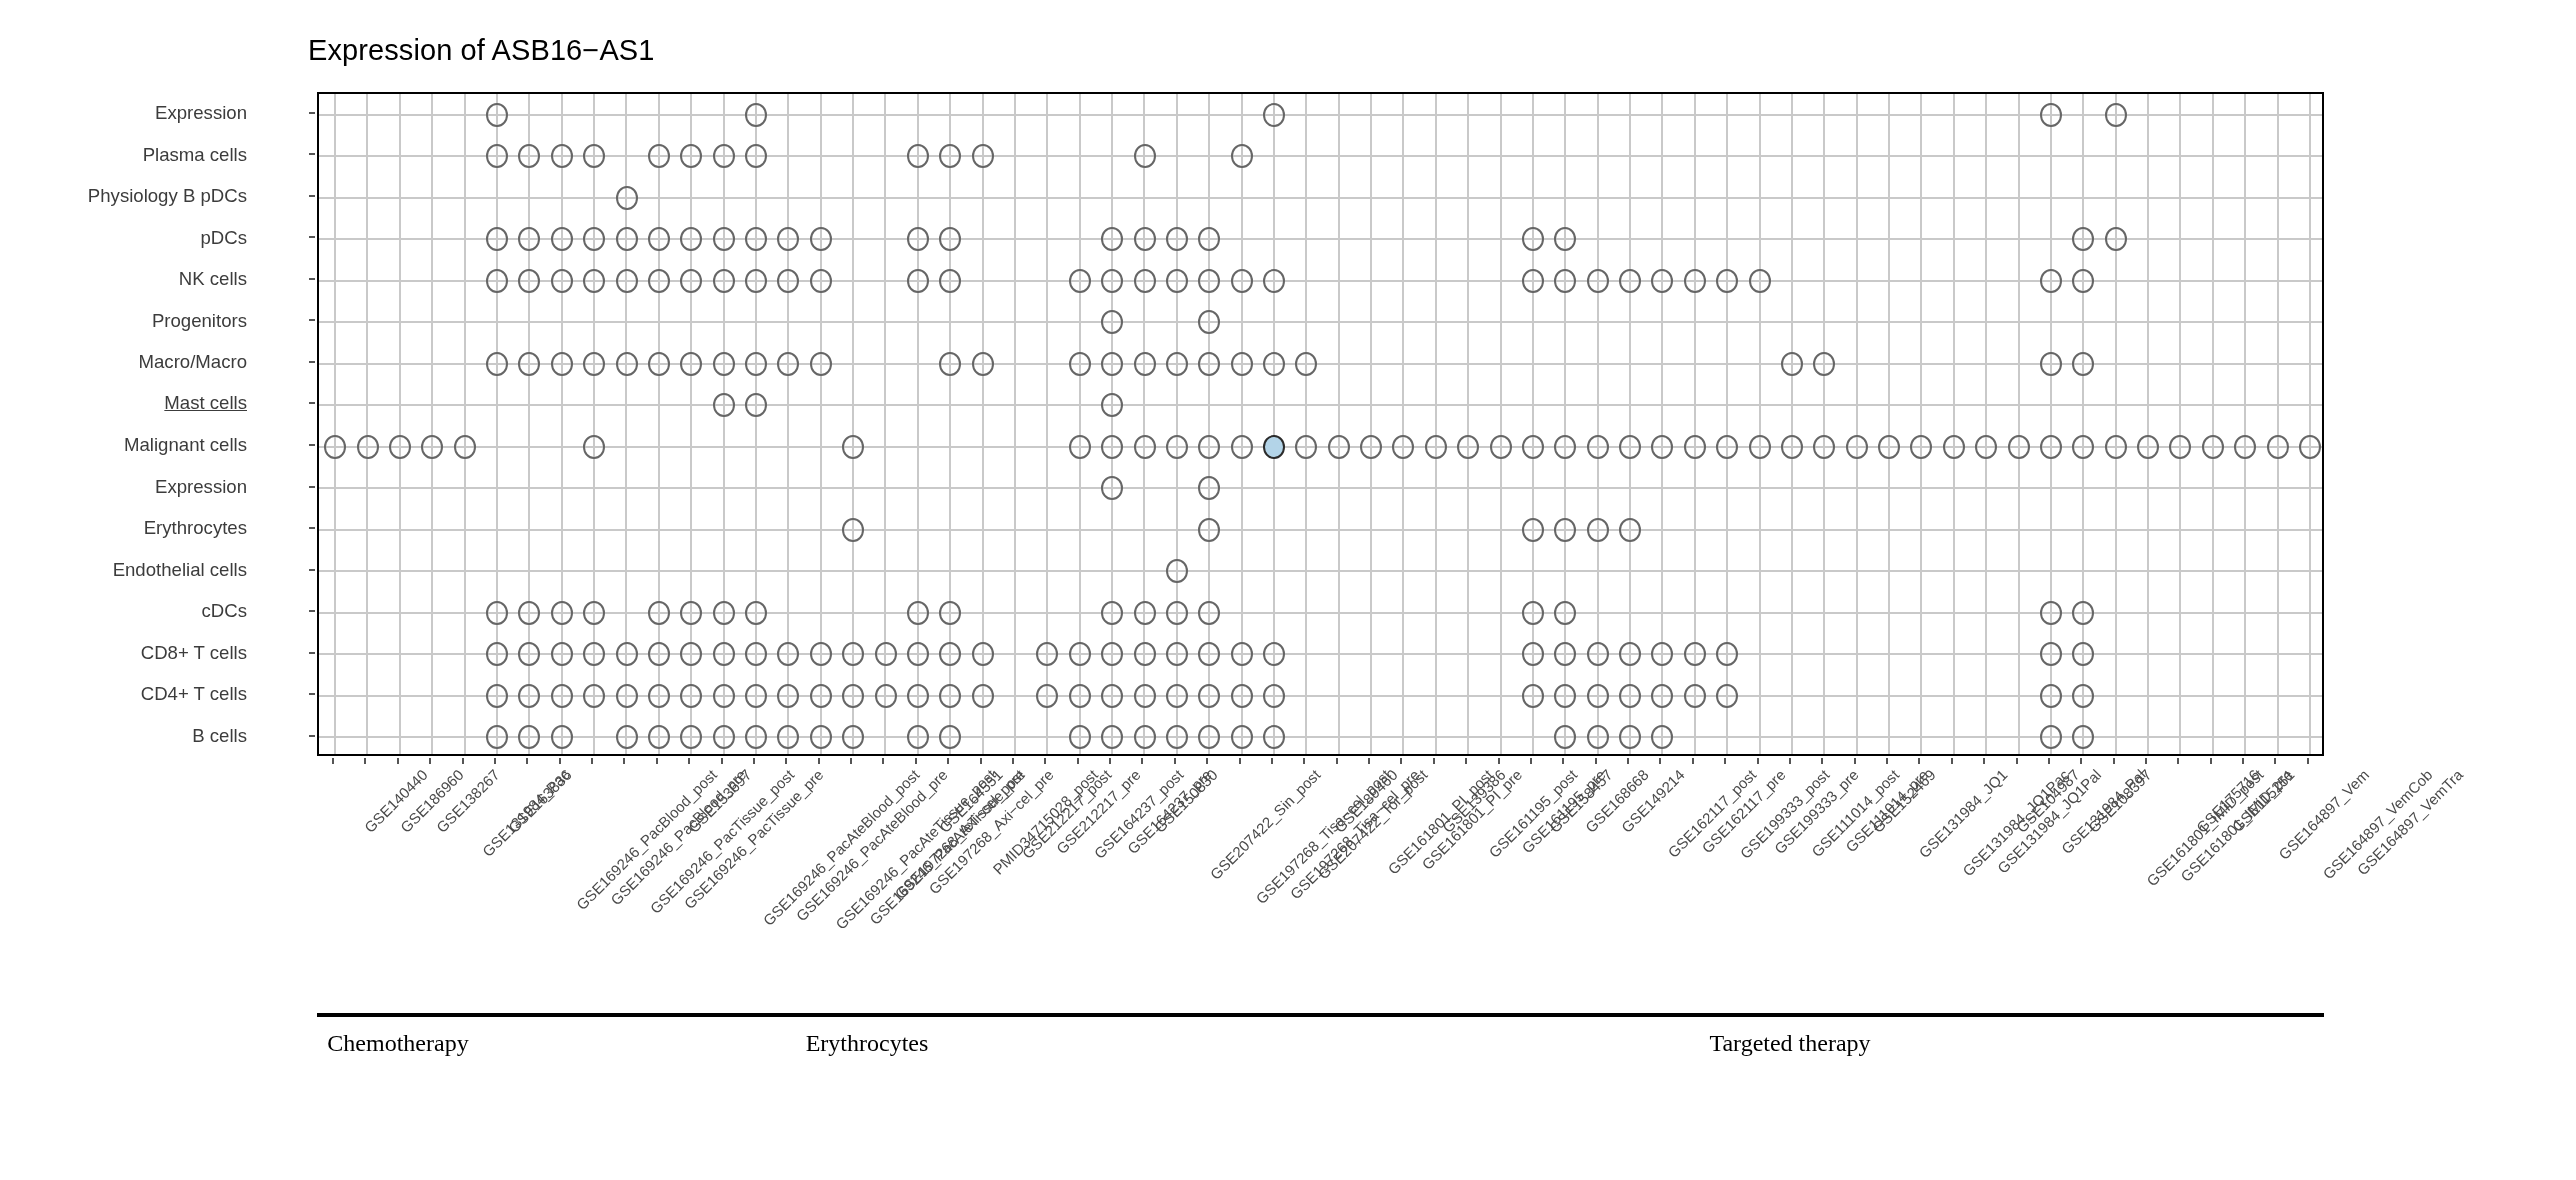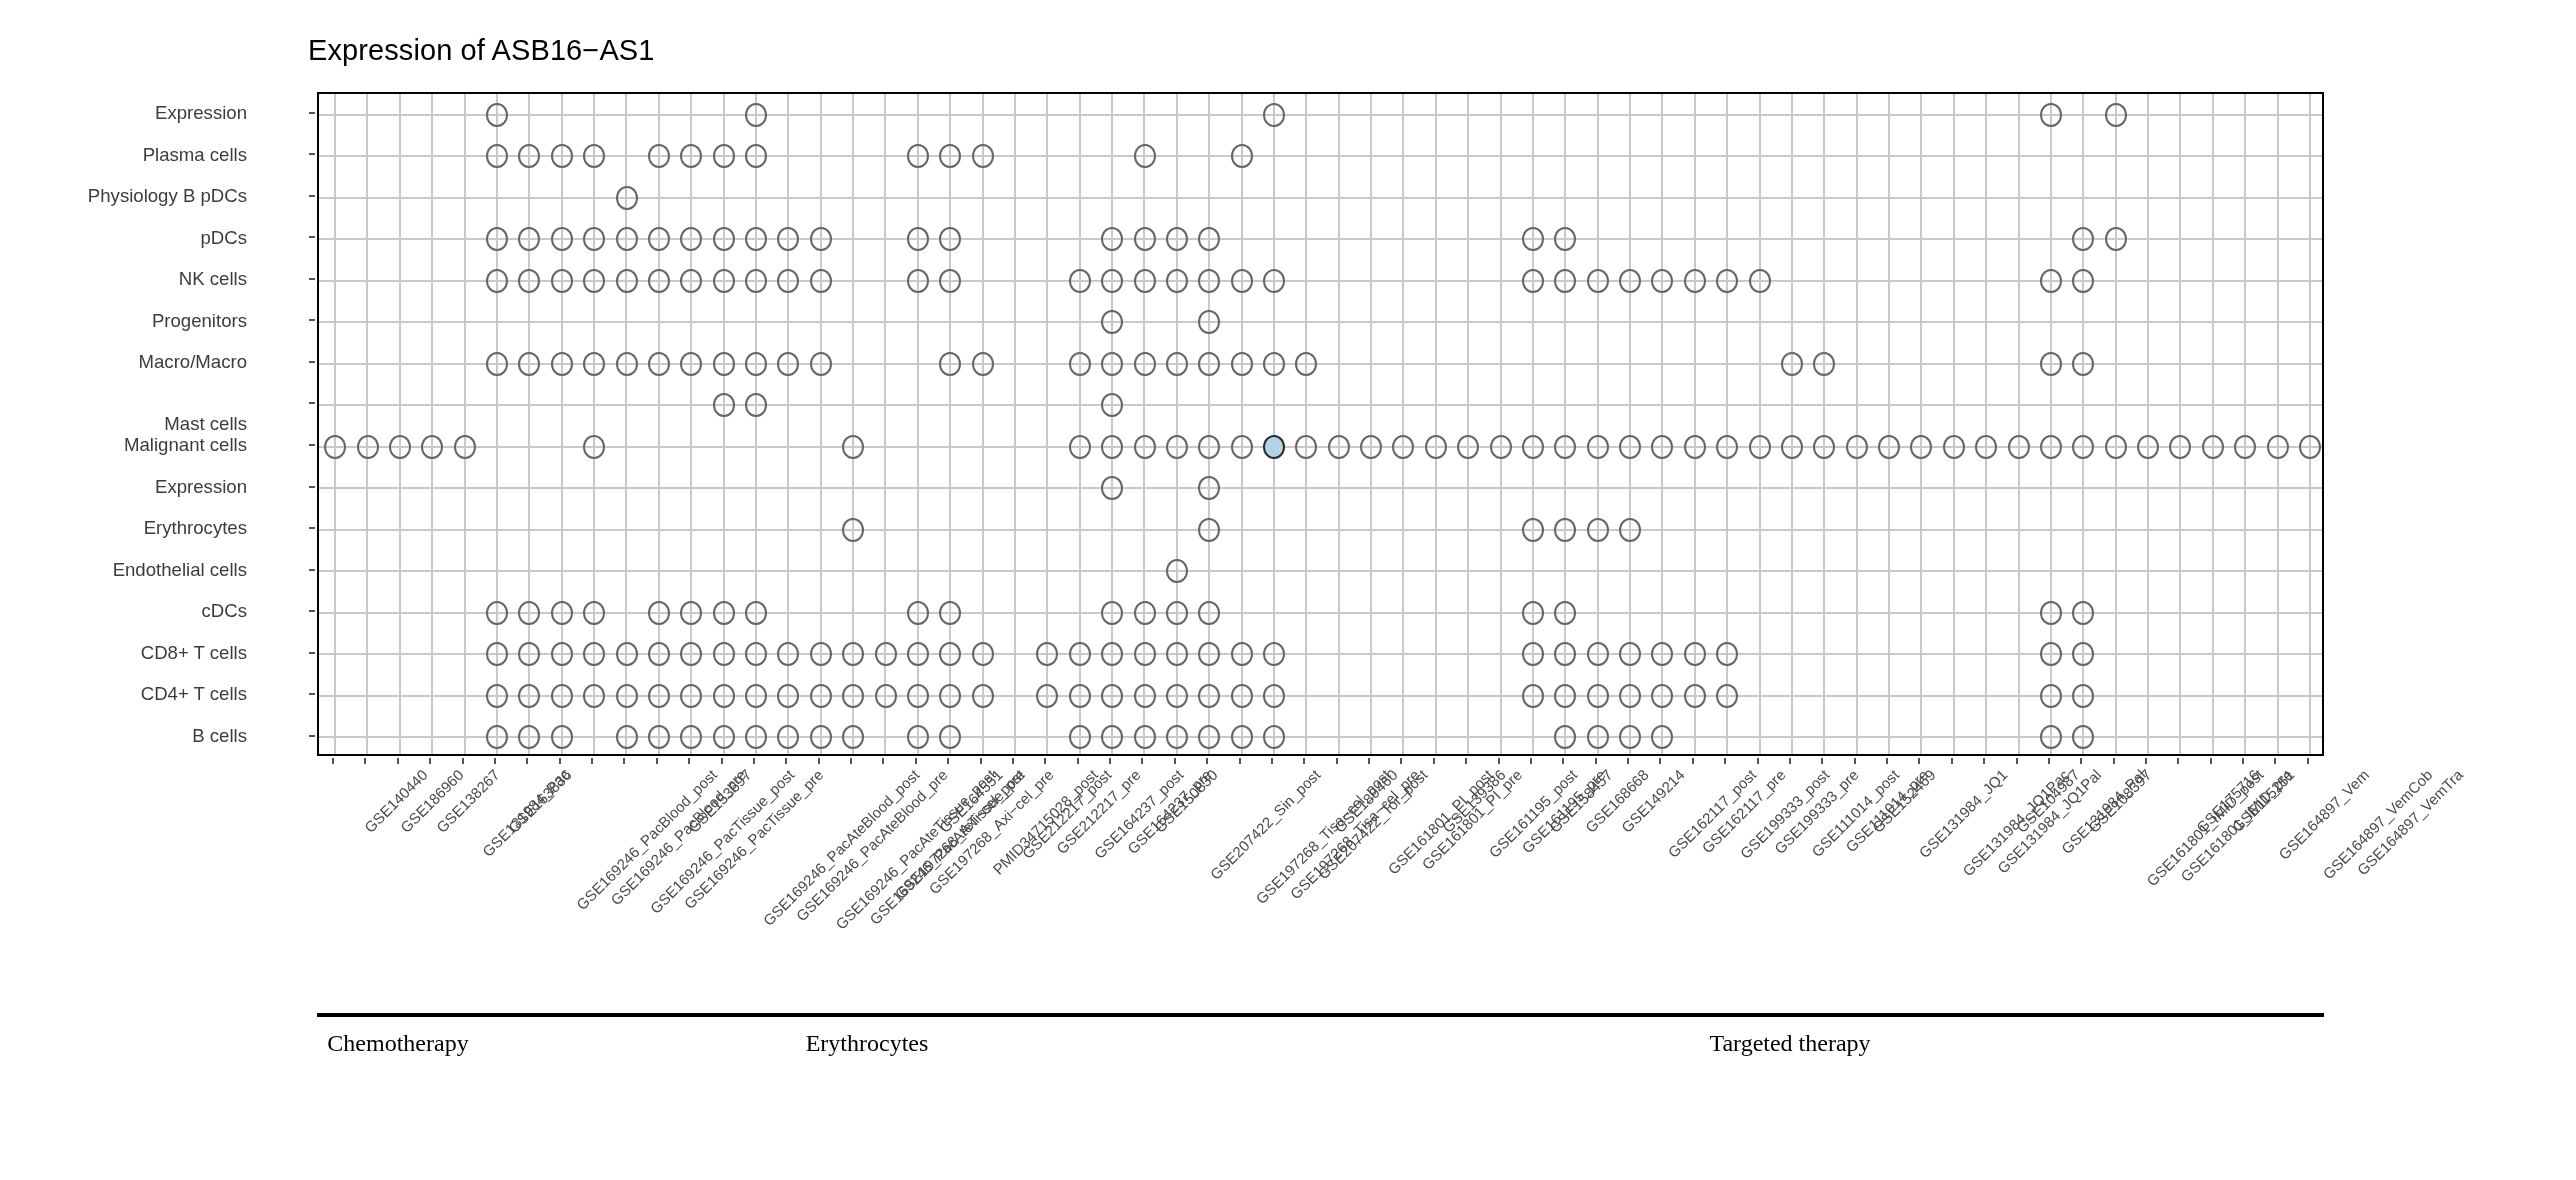--- a/index.html
+++ b/index.html
@@ -432,21 +432,21 @@
       <div class="ylabel" style="top: 196px;">Physiology B pDCs</div>
       <div class="ytick" style="position: absolute; left: 309px; top: 195px;"></div>
       <div class="ylabel" style="top: 238px;">pDCs</div>
       <div class="ytick" style="position: absolute; left: 309px; top: 236px;"></div>
       <div class="ylabel" style="top: 279px;">NK cells</div>
       <div class="ytick" style="position: absolute; left: 309px; top: 278px;"></div>
       <div class="ylabel" style="top: 321px;">Progenitors</div>
       <div class="ytick" style="position: absolute; left: 309px; top: 319px;"></div>
       <div class="ylabel" style="top: 362px;">Macro/Macro</div>
       <div class="ytick" style="position: absolute; left: 309px; top: 361px;"></div>
-      <div class="ylabel" style="top: 424px;">Mast cells</div>
+      <div class="ylabel" style="top: 403px; text-decoration: underline;">Mast cells</div>
       <div class="ytick" style="position: absolute; left: 309px; top: 402px;"></div>
       <div class="ylabel" style="top: 445px;">Malignant cells</div>
       <div class="ytick" style="position: absolute; left: 309px; top: 444px;"></div>
       <div class="ylabel" style="top: 487px;">Expression</div>
       <div class="ytick" style="position: absolute; left: 309px; top: 486px;"></div>
       <div class="ylabel" style="top: 528px;">Erythrocytes</div>
       <div class="ytick" style="position: absolute; left: 309px; top: 527px;"></div>
       <div class="ylabel" style="top: 570px;">Endothelial cells</div>
       <div class="ytick" style="position: absolute; left: 309px; top: 569px;"></div>
       <div class="ylabel" style="top: 611px;">cDCs</div>

